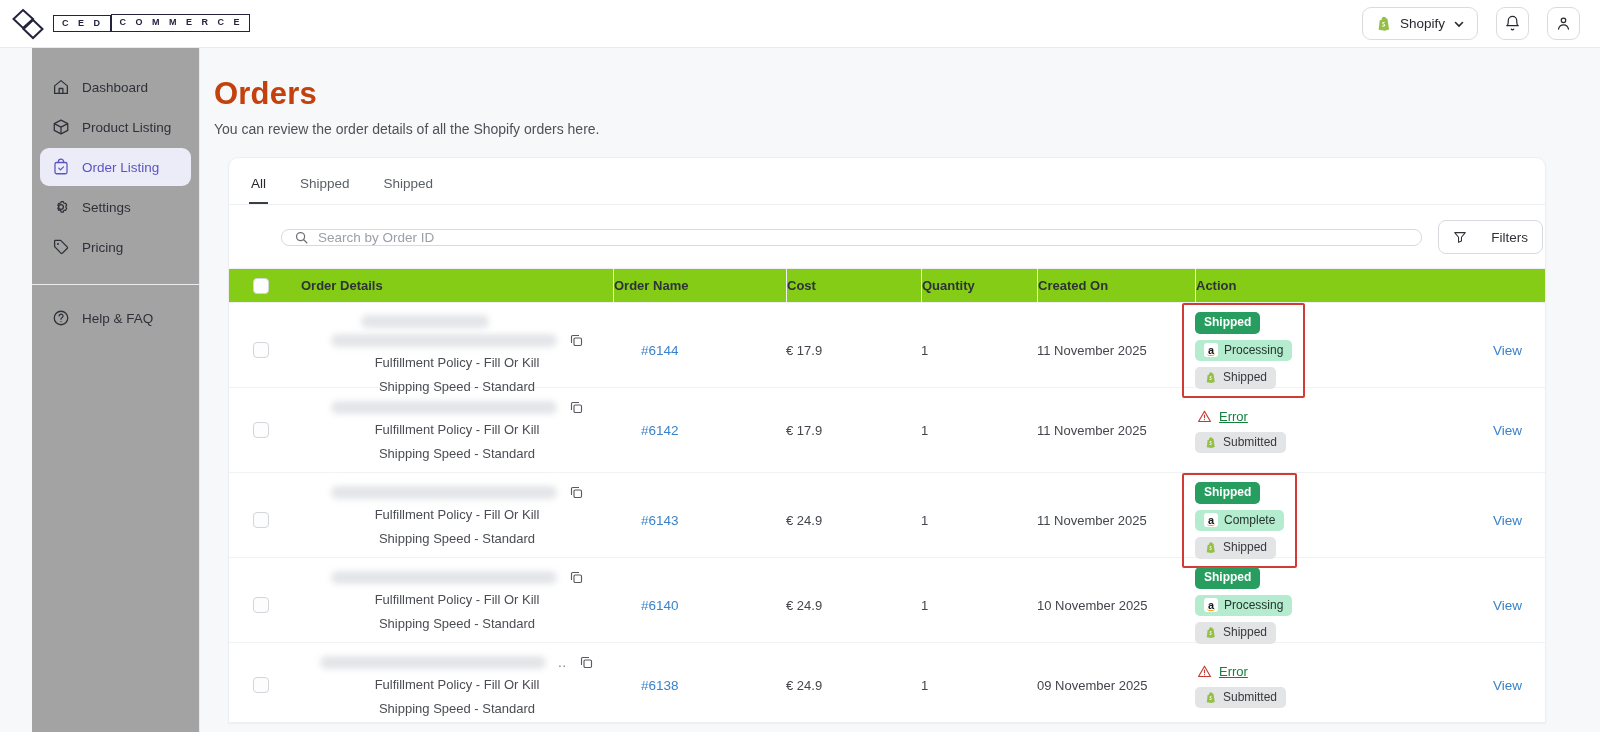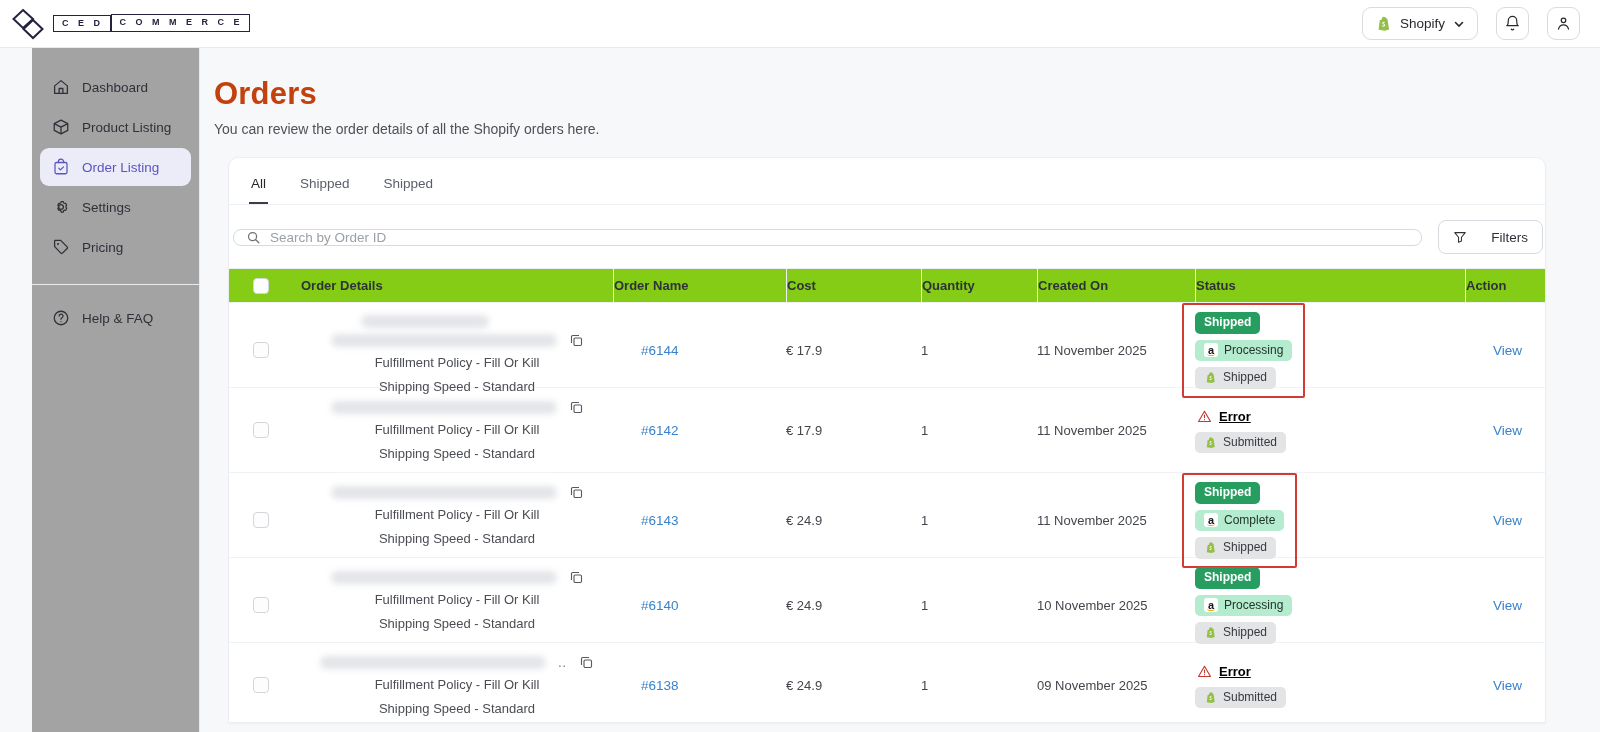--- a/index.html
+++ b/index.html
@@ -39,21 +39,21 @@
   .card { margin-top:20px; margin-left:14px; background:#fff; border:1px solid #eceef1;
     border-radius:10px 10px 0 0; box-shadow:0 1px 2px rgba(20,24,31,.04); height:566px; overflow:hidden; }
 
   .tabs { display:flex; gap:30px; padding:15px 20px 0 20px; border-bottom:1px solid #edeff2; }
   .tab { font-size:13.5px; color:#5a5e66; padding:3px 2px 11px 2px; cursor:pointer;
     border-bottom:2px solid transparent; }
   .tab.active { color:#26282e; font-weight:500; border-bottom-color:#3c3e46; }
 
   .toolbar { display:flex; align-items:center; gap:16px; padding:15px 2px 14px 4px; }
   .searchbox { flex:1; height:17px; border:1px solid #d6d9de; border-radius:8px; background:#fff;
-    display:flex; align-items:center; padding:7px 12px; gap:9px; }
+    display:flex; align-items:center; padding:7px 12px; gap:9px;margin-left:48px; }
   .searchbox input { border:none; outline:none; flex:1; font-size:13.5px; color:#33363c;
     font-family:"Liberation Sans","DejaVu Sans",sans-serif; background:transparent; }
   .searchbox input::placeholder { color:#9aa0a8; }
   .filters-btn { height:34px; padding:0 14px; border:1px solid #d6d9de; border-radius:8px;
     background:#fff; display:inline-flex; align-items:center; gap:24px; font-size:13.5px;
     color:#2f3237; cursor:pointer; }
 
   
   .grid-cols { display:grid; grid-template-columns:72px 312px 173px 135px 116px 158px 270px 1fr; }
   .thead { height:35px; background:#84cc16; border-top:1px solid #eef0f2; border-bottom:1px solid #eef0f2;
@@ -85,21 +85,21 @@
     padding:3px 9px; line-height:1.3; }
   .badge.solid { background:#279e60; color:#fff; font-weight:700; }
   .badge.mint  { background:#b5ebce; color:#23352c; }
   .badge.gray  { background:#e3e4e6; color:#36393f; }
   .amz { position:relative; width:14px; height:14px; background:#fff; border-radius:3px;
     display:inline-flex; align-items:center; justify-content:center; font-weight:700;
     font-size:11px; color:#16181c; }
   .amz::after { content:''; position:absolute; bottom:1.5px; left:3px; right:3px; height:4px;
     border-bottom:1.5px solid #f79500; border-radius:0 0 50% 50%; }
   .err-row { display:flex; align-items:center; gap:7px; padding-left:2px; margin:2px 0; }
-  .err-link { color:#000000; font-size:13px; font-weight:700; text-decoration:underline; cursor:pointer; }
+  .err-link { color:#15803d; font-size:13px; font-weight:400; text-decoration:underline; cursor:pointer; }
 </style>
 </head>
 <body>
 
 <header class="top-header">
   <div class="logo">
     <svg width="32" height="34" viewBox="0 0 32 34" fill="none" stroke="#23233f" stroke-width="2">
       <path d="M11 3 L21 12 L11 21 L1.5 12 Z"></path>
       <path d="M21 13 L30.5 22 L21 31 L11.5 22 Z"></path>
     </svg>
@@ -212,21 +212,20 @@
 
     <div class="thead grid-cols">
       <div class="c-check">
           <span class="checkbox"></span>
         </div>
       <div class="th">Order Details</div>
       <div class="th sep">Order Name</div>
       <div class="th sep">Cost</div>
       <div class="th sep">Quantity</div>
       <div class="th sep">Created On</div>
-      <div class="th sep">Status</div>
       <div class="th sep">Action</div>
     </div>
 
     <div id="tbody">
   <div class="row grid-cols">
     <div class="cell c-check">
             <span class="checkbox"></span>
           </div>
     <div class="cell c-details">
       <div>

